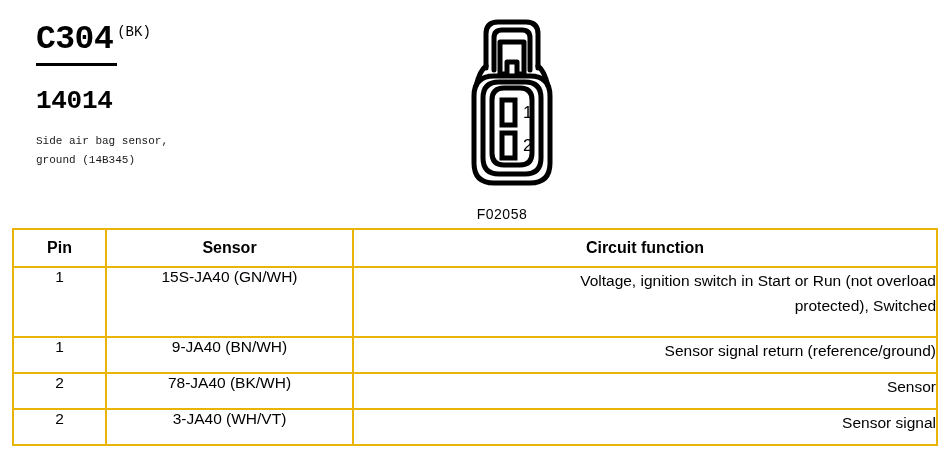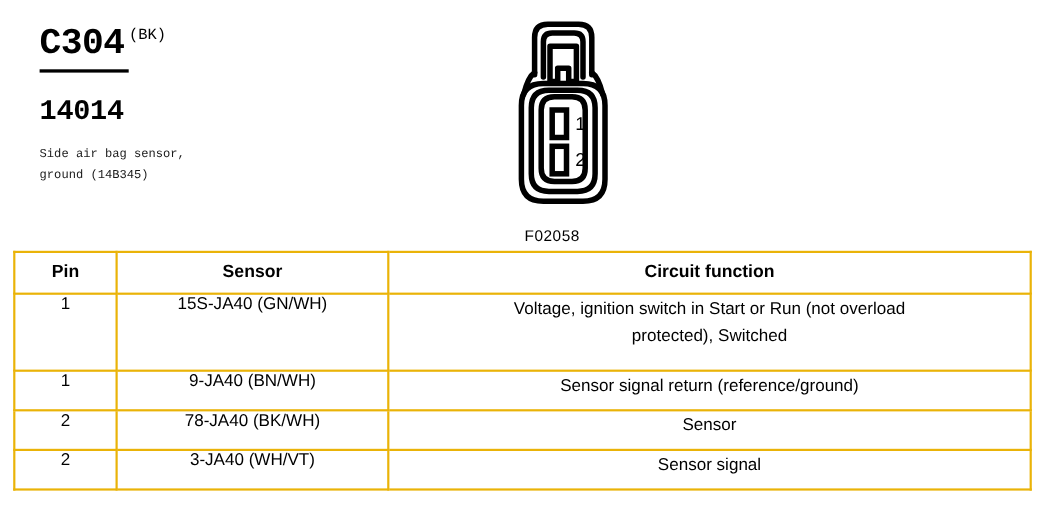--- a/index.html
+++ b/index.html
@@ -115,21 +115,21 @@
 
   td.cell-pin {
     text-align: center;
     padding-top: 7px;
   }
   td.cell-circuit {
     text-align: center;
     padding-top: 7px;
   }
   td.cell-function {
-    text-align: center;
+    text-align: right;
     padding: 7px 8px 6px 15px;
     line-height: 25px;
   }
   tr.row-tall td { height: 68px; }
   tr.row-short td { height: 34px; }
 </style>
 </head>
 <body>
 
 <div id="header-block">

